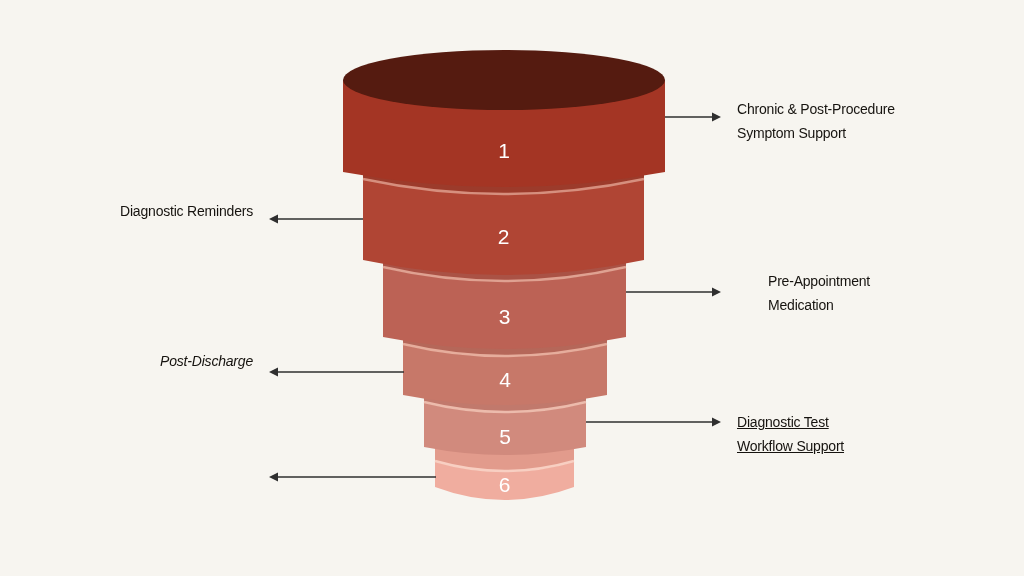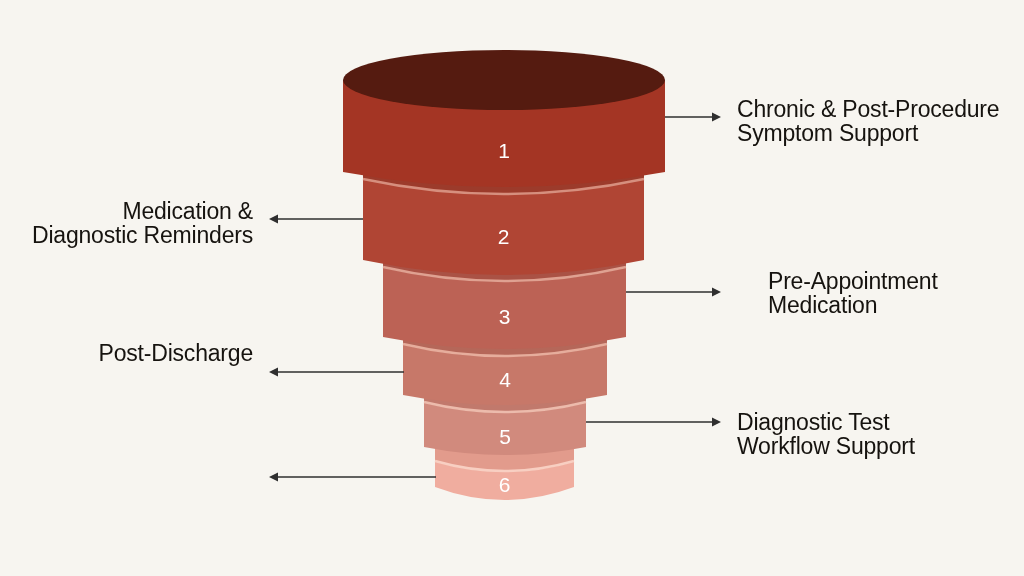--- a/index.html
+++ b/index.html
@@ -16,21 +16,21 @@
     height: 576px;
     background: #f7f5f0;
   }
   svg.funnel-svg {
     position: absolute;
     left: 0;
     top: 0;
   }
   .label {
     position: absolute;
-    font-size: 23px;
+    font-size: 14px;
     line-height: 24px;
     font-weight: 500;
     letter-spacing: -0.2px;
     color: #16130f;
     white-space: nowrap;
   }
   .label.left-side { text-align: right; }
   .label.right-side { text-align: left; }
   .label span { display: block; }
   .num {
@@ -94,32 +94,31 @@
       <polygon points="269,477 278,472.5 278,481.5"></polygon>
     </g>
   </svg>
 
   <div class="label right-side" style="left:737px; top:97px;">
     <span>Chronic &amp; Post-Procedure</span>
     <span>Symptom Support</span>
   </div>
 
   <div class="label left-side" style="right:771px; top:199px;">
-    <span>Medication &amp;</span>
     <span>Diagnostic Reminders</span>
   </div>
 
   <div class="label right-side" style="left:768px; top:269px;">
     <span>Pre-Appointment</span>
     <span>Medication</span>
   </div>
 
-  <div class="label left-side" style="right:771px; top:341px;">
+  <div class="label left-side" style="right:771px; top:349px;font-style:italic;">
     <span>Post-Discharge</span>
   </div>
 
-  <div class="label right-side" style="left:737px; top:410px;">
+  <div class="label right-side" style="left:737px; top:410px;text-decoration:underline;">
     <span>Diagnostic Test</span>
     <span>Workflow Support</span>
   </div>
 
 
 </div>
 
 </body></html>

